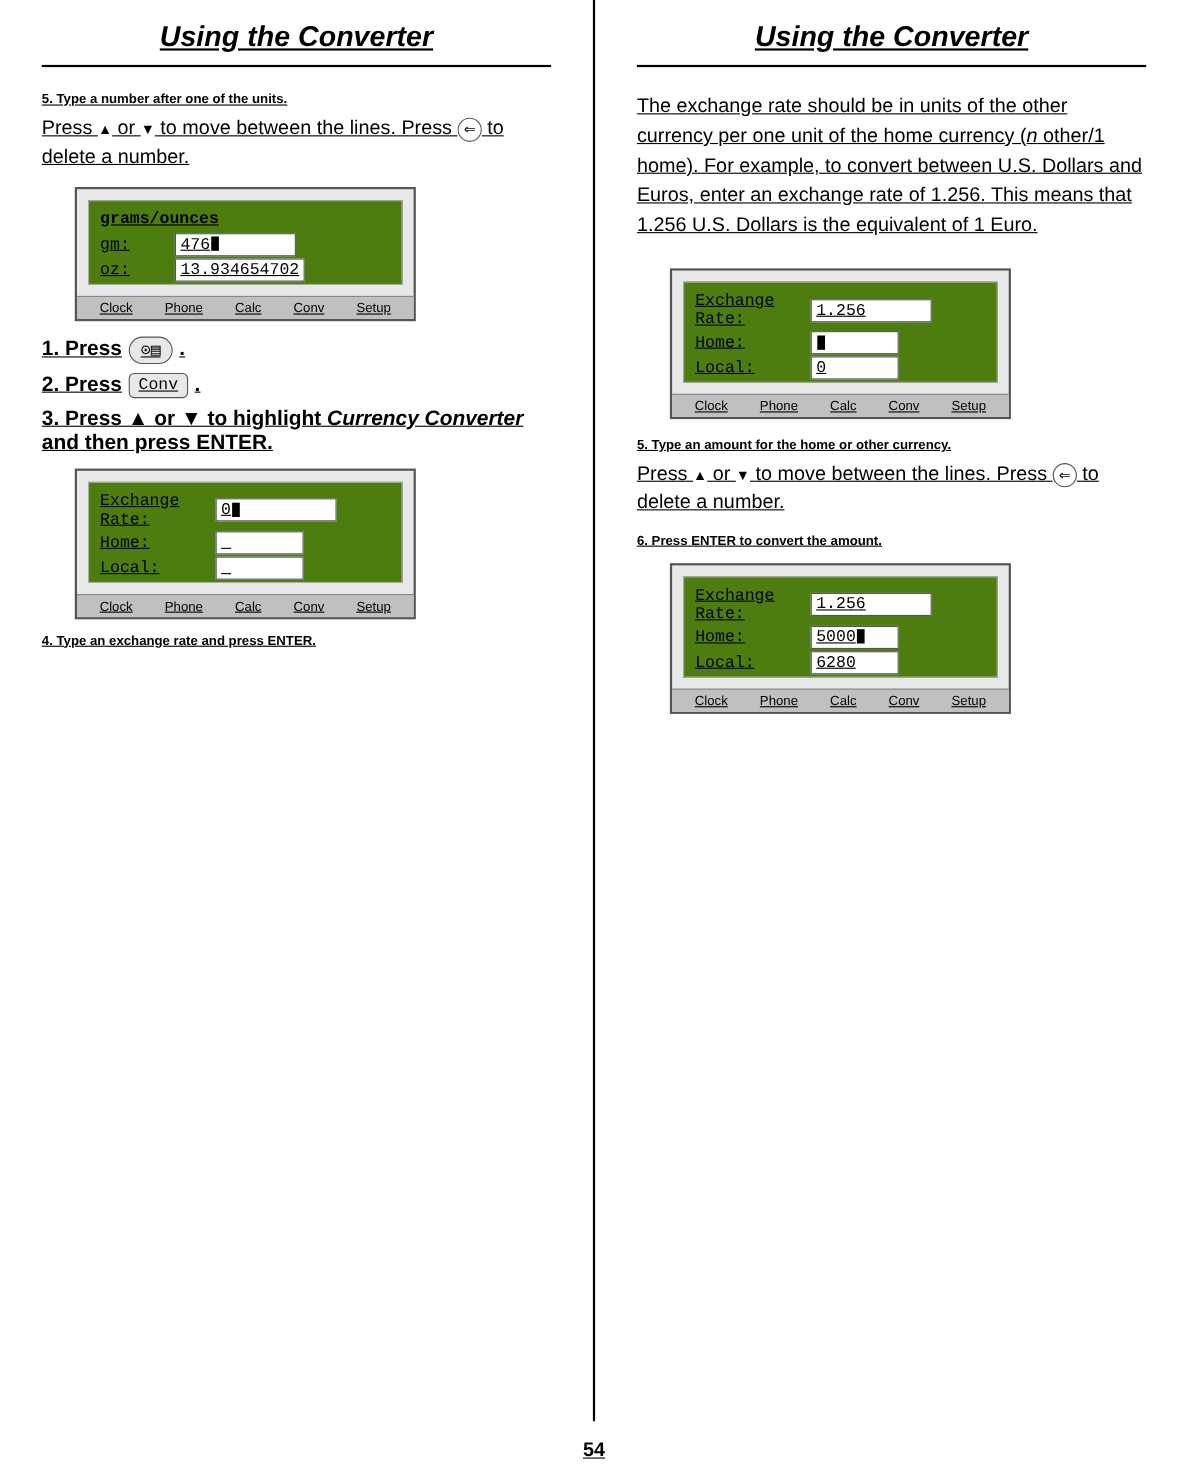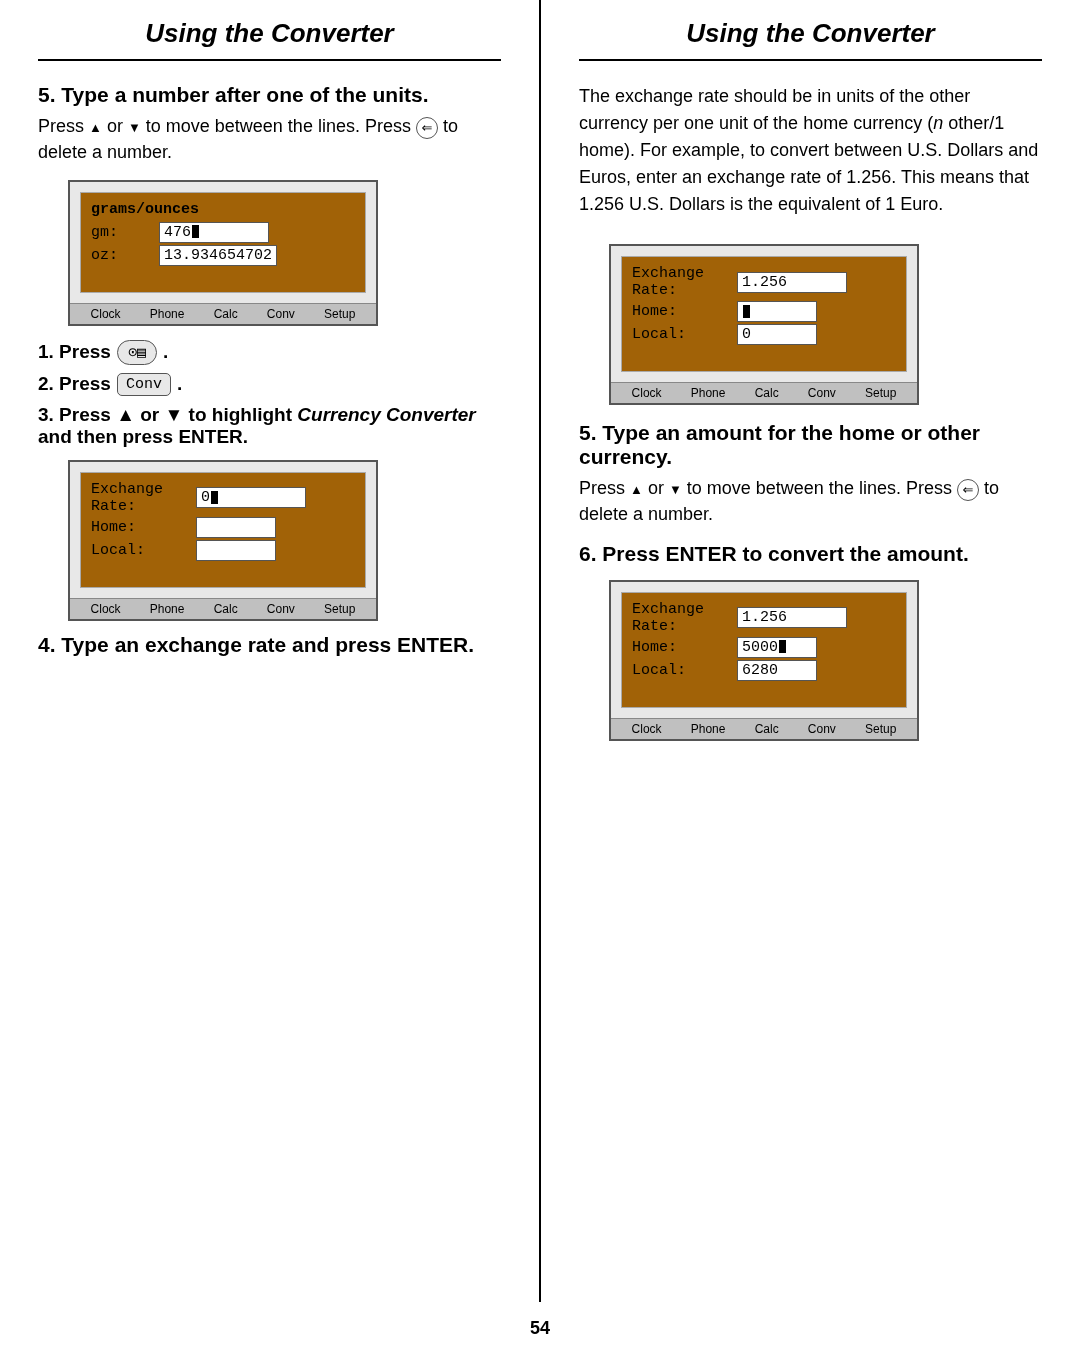--- a/index.html
+++ b/index.html
@@ -9,20 +9,21 @@
       width: 1080px;
       min-height: 1349px;
       font-size: 18px;
       color: #000;
     }
     .page {
       display: flex;
       flex-direction: column;
       width: 1080px;
       min-height: 1349px;
+      text-decoration: underline;
     }
     .two-col {
       display: flex;
       flex-direction: row;
       flex: 1;
     }
     .col {
       flex: 1;
       padding: 0 38px;
     }
@@ -37,41 +38,41 @@
     }
     .section-header h2 {
       font-size: 26px;
       font-weight: bold;
       font-style: italic;
     }
     .step {
       margin-bottom: 14px;
     }
     .step-title {
-      font-size: 21px;
+      font-size: 12px;
       font-weight: bold;
       margin-bottom: 6px;
     }
     .step-body {
       font-size: 18px;
       line-height: 1.45;
       margin-left: 0;
     }
     .device-screen {
       border: 2px solid #555;
       background: #e8e8e8;
       margin: 12px 0 12px 30px;
       padding: 0;
       width: 310px;
     }
     .device-screen-inner {
-      background: #a16207;
+      background: #4d7c0f;
       border: 1px solid #aaa;
       margin: 10px 10px 0 10px;
-      padding: 8px 10px 24px 10px;
+      padding: 8px 10px 0 10px;
       font-family: 'Courier New', Courier, monospace;
       font-size: 15px;
     }
     .device-screen-inner .screen-title {
       font-weight: bold;
       margin-bottom: 4px;
       font-family: 'Courier New', Courier, monospace;
     }
     .device-screen-inner .screen-row {
       display: flex;
@@ -151,21 +152,21 @@
       margin-bottom: 6px;
     }
     .step3-italic {
       font-style: italic;
       font-weight: bold;
     }
     .page-number {
       text-align: center;
       font-size: 18px;
       font-weight: bold;
-      padding: 16px 0 10px 0;
+      padding: 16px 0 20px 0;
     }
     .right-col-para {
       font-size: 18px;
       line-height: 1.5;
       margin-bottom: 26px;
     }
     .cursor-block {
       display: inline-block;
       width: 7px;
       height: 13px;

